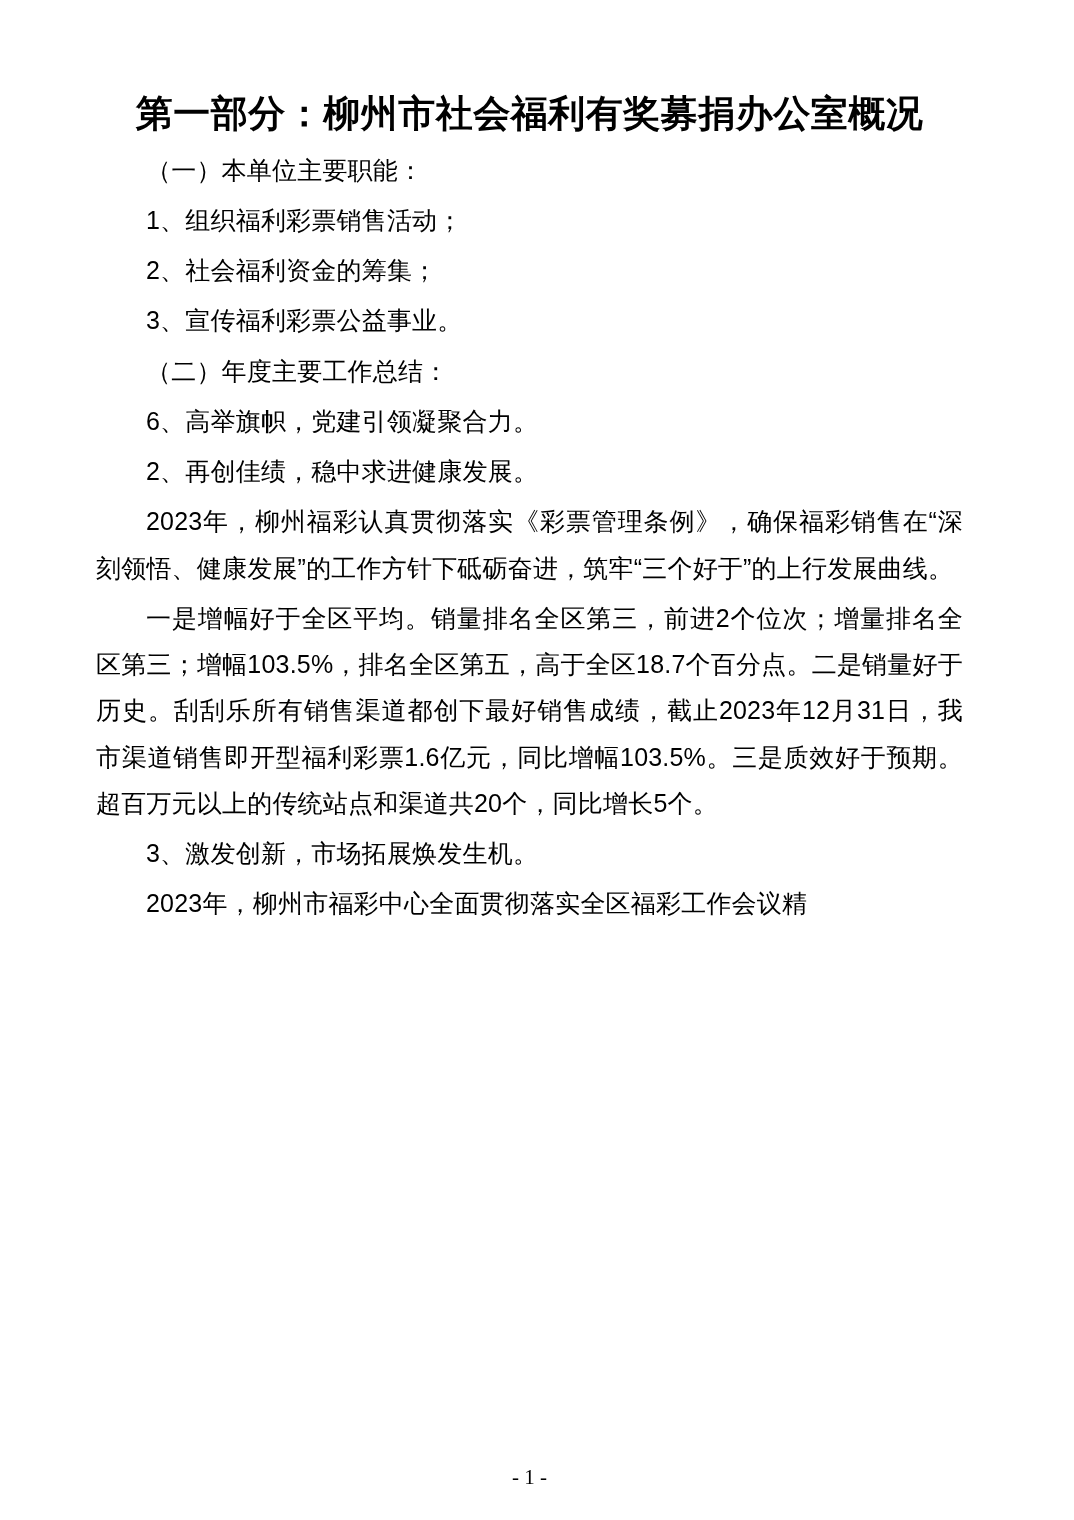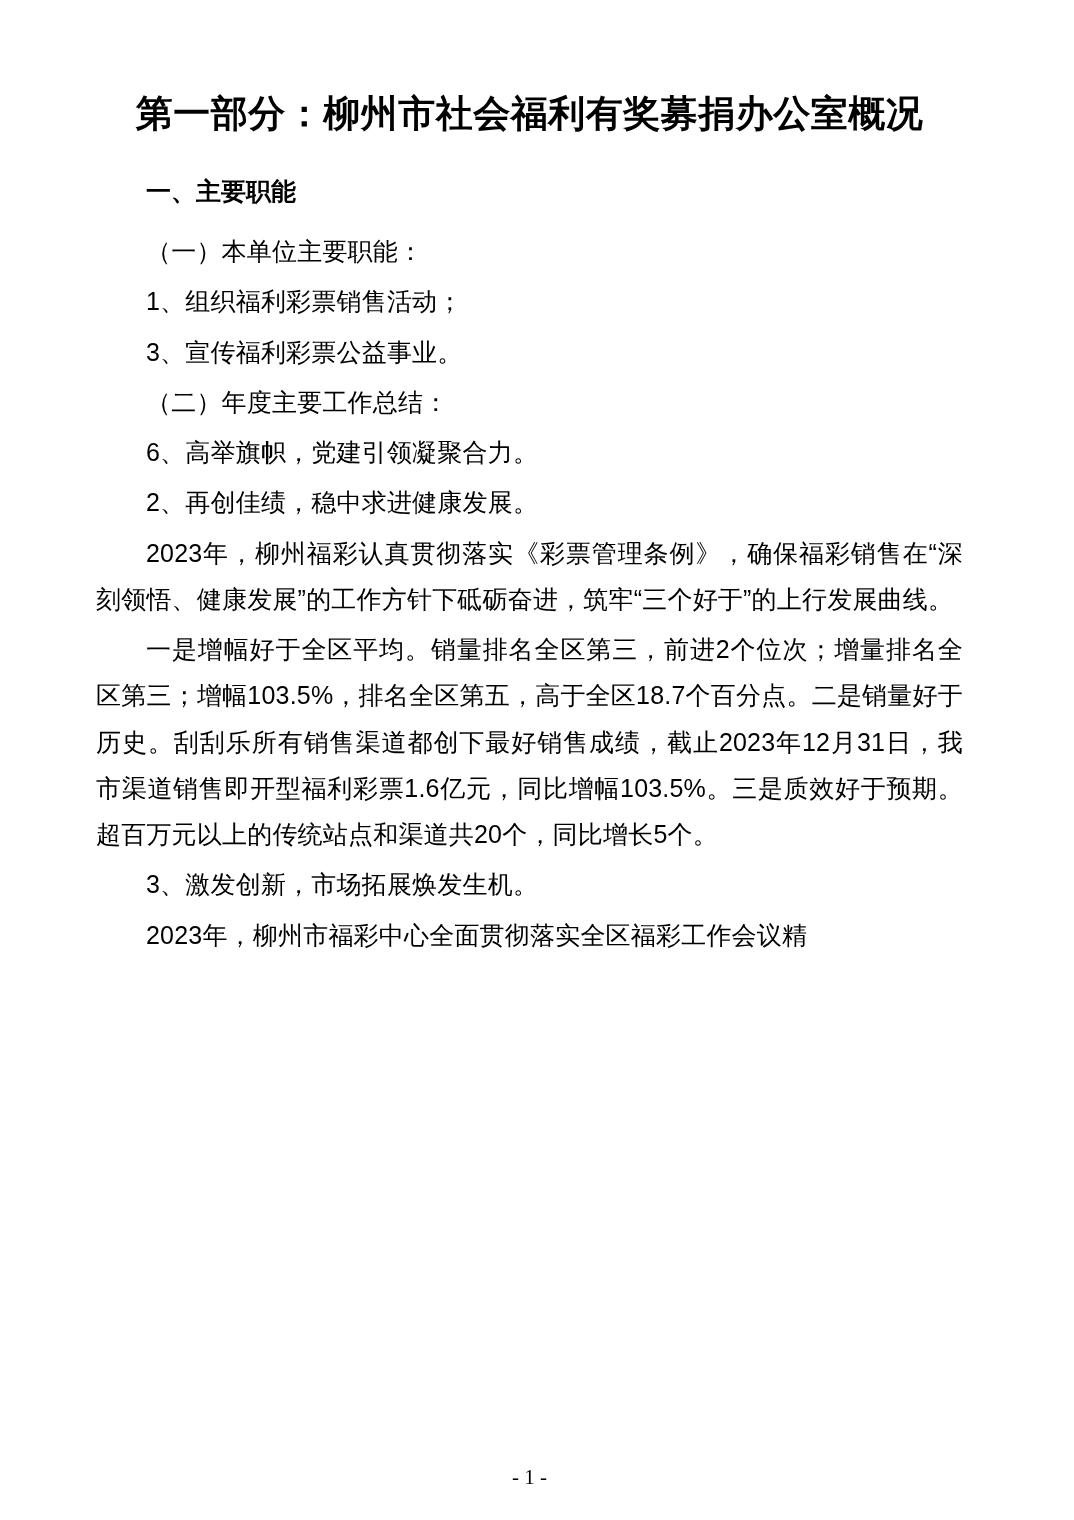--- a/index.html
+++ b/index.html
@@ -57,24 +57,24 @@
     font-size: 21px;
   }
 </style>
 </head>
 <body>
 
 <div class="page">
 
   <h1 class="doc-title">第一部分：柳州市社会福利有奖募捐办公室概况</h1>
 
-  <h2 class="section-heading">一、主要职能</h2>
 
   <p class="para indent">（一）本单位主要职能：</p>
   <p class="para indent">1、组织福利彩票销售活动；</p>
+  <p class="para indent">2、社会福利资金的筹集；</p>
   <p class="para indent">3、宣传福利彩票公益事业。</p>
   <p class="para indent">（二）年度主要工作总结：</p>
   <p class="para indent">6、高举旗帜，党建引领凝聚合力。</p>
   <p class="para indent">2、再创佳绩，稳中求进健康发展。</p>
   <p class="para indent">2023年，柳州福彩认真贯彻落实《彩票管理条例》，确保福彩销售在“深刻领悟、健康发展”的工作方针下砥砺奋进，筑牢“三个好于”的上行发展曲线。</p>
   <p class="para indent">一是增幅好于全区平均。销量排名全区第三，前进2个位次；增量排名全区第三；增幅103.5%，排名全区第五，高于全区18.7个百分点。二是销量好于历史。刮刮乐所有销售渠道都创下最好销售成绩，截止2023年12月31日，我市渠道销售即开型福利彩票1.6亿元，同比增幅103.5%。三是质效好于预期。超百万元以上的传统站点和渠道共20个，同比增长5个。</p>
   <p class="para indent">3、激发创新，市场拓展焕发生机。</p>
   <p class="para indent">2023年，柳州市福彩中心全面贯彻落实全区福彩工作会议精</p>
 
   <div class="footer">- 1 -</div>

